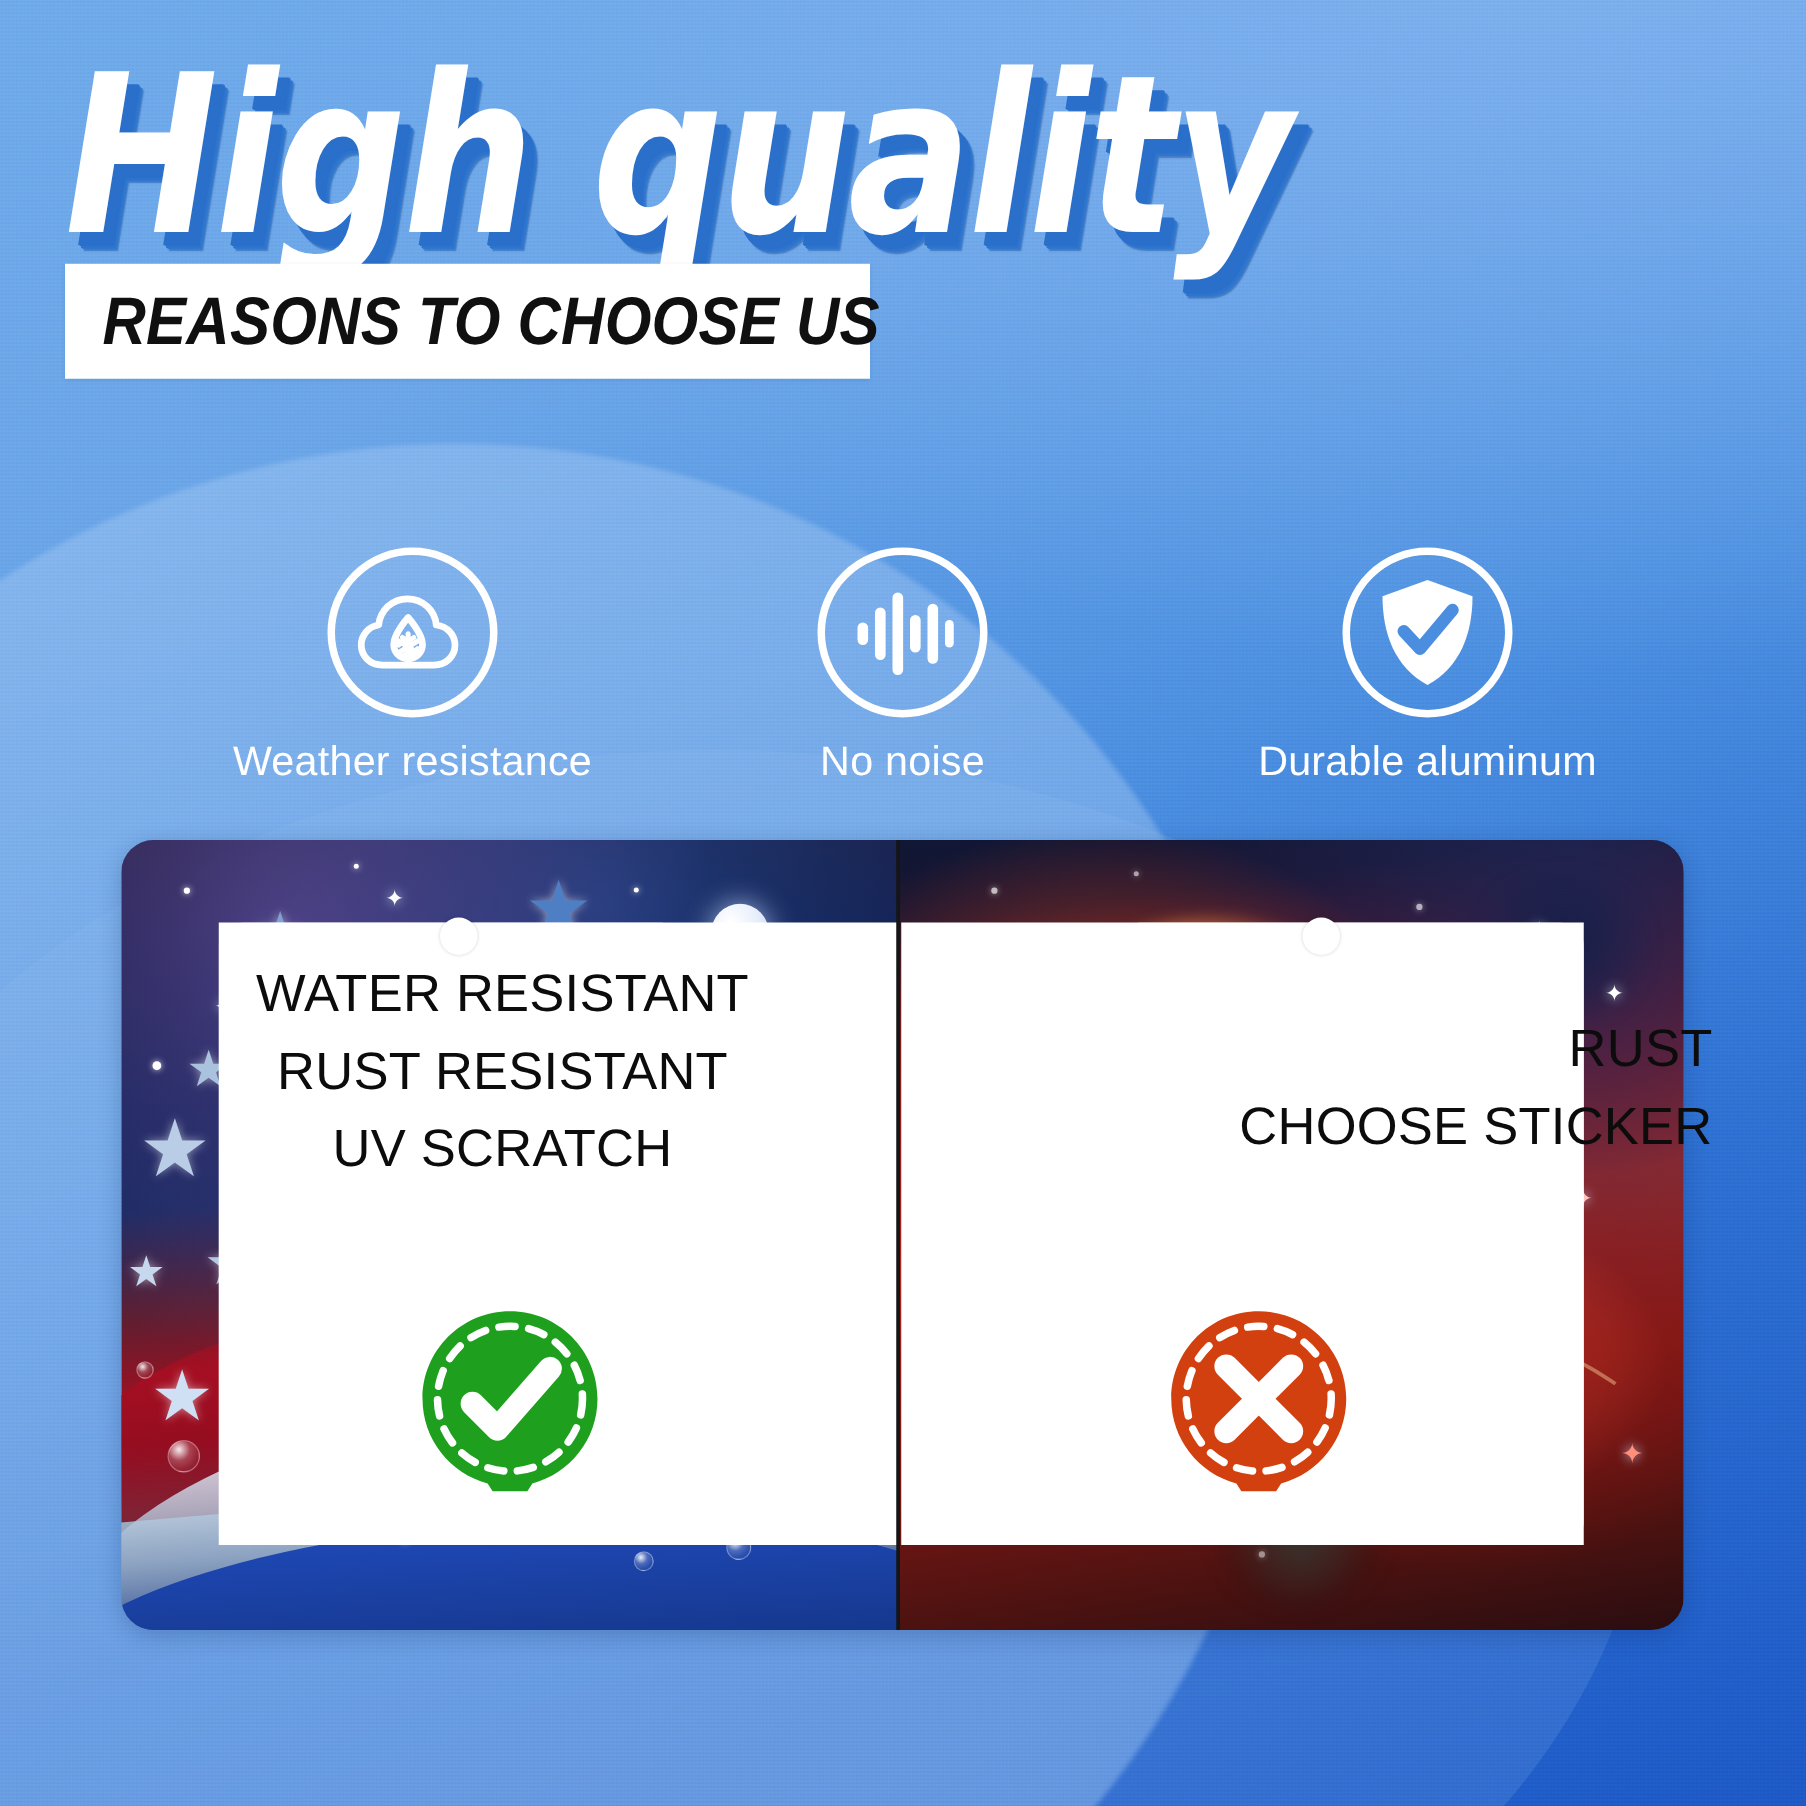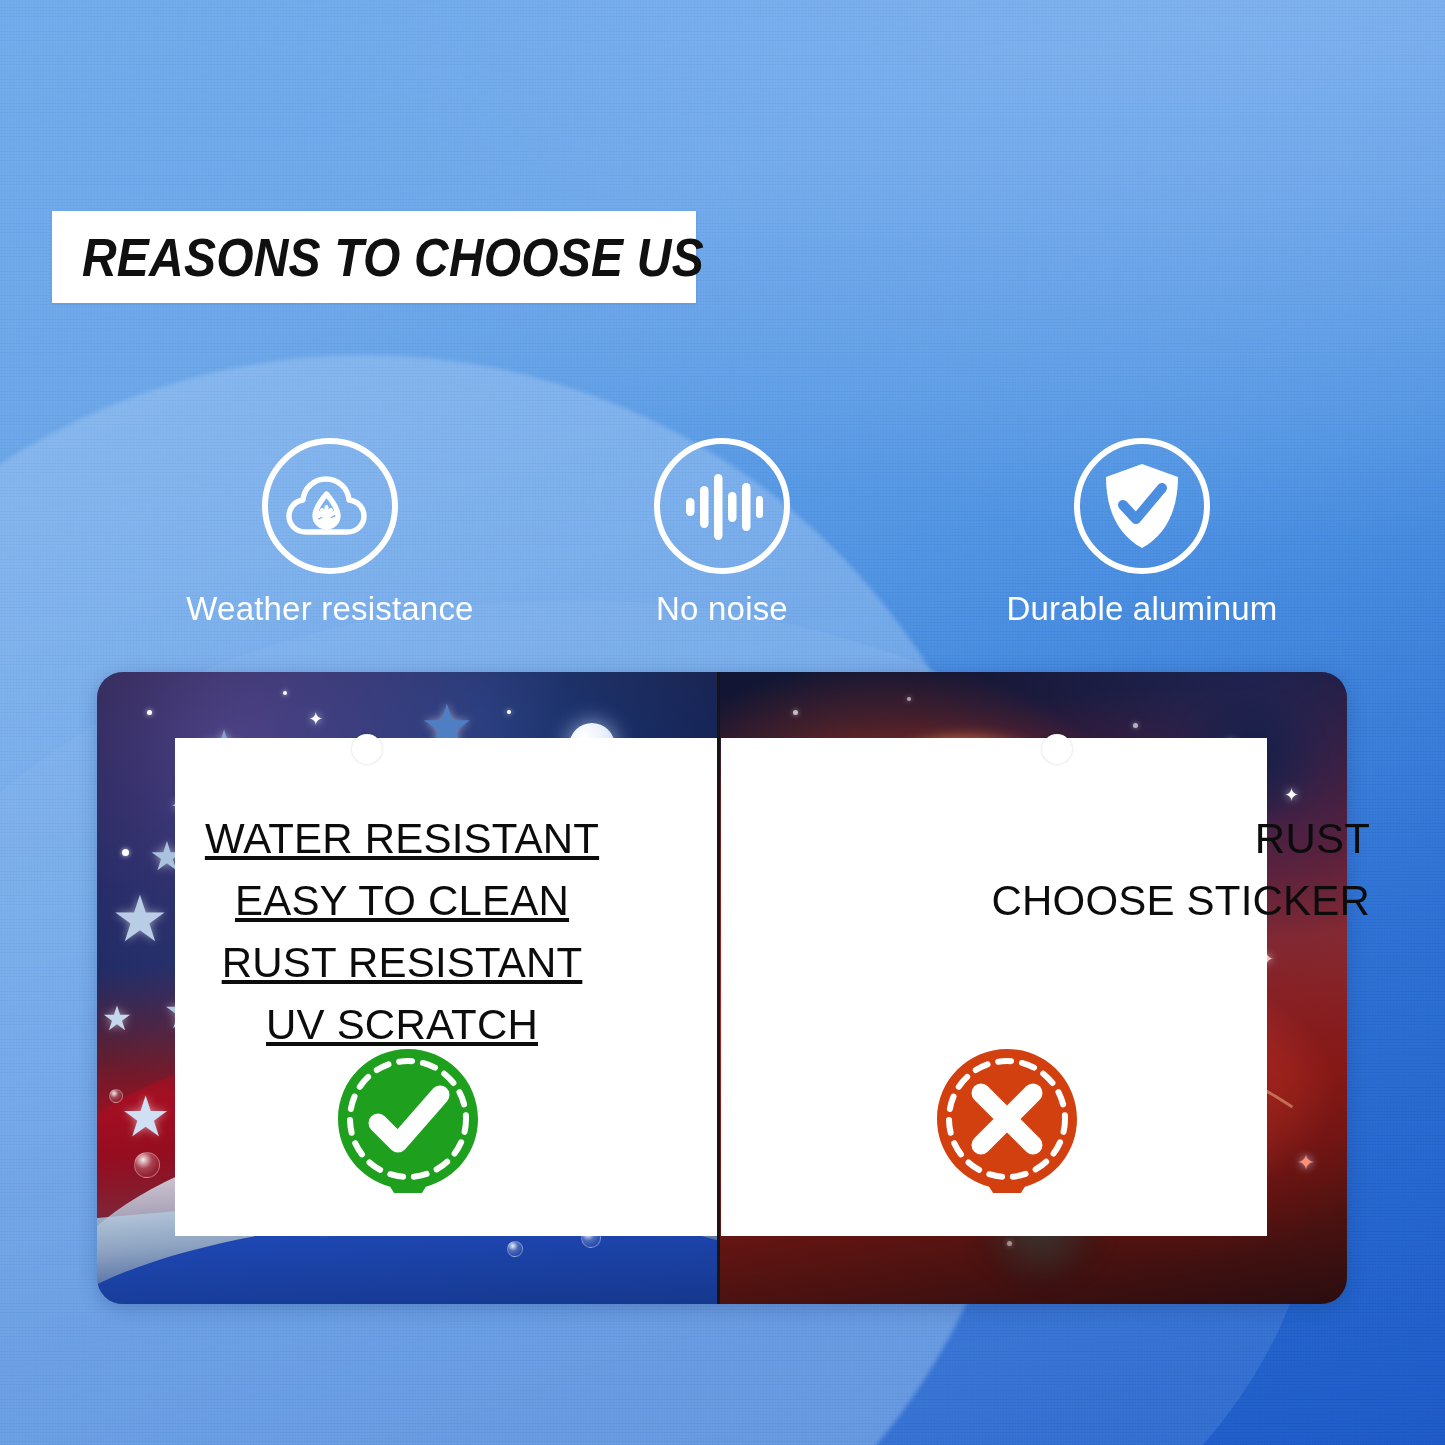--- a/index.html
+++ b/index.html
@@ -292,21 +292,21 @@
   .panel-text {
     position:absolute;
     z-index:8;
     text-align:center;
     color:#0c0c0c;
     font-size:42px;
     line-height:62px;
     letter-spacing:.2px;
     white-space:nowrap;
   }
-  .pt-left  { left:97px;  top:808px; width:610px;text-decoration:underline; }
+  .pt-left  { left:97px;  top:764px; width:610px; }
   .pt-right { left:760px; top:808px; width:610px;text-align:right; }
 
   
   .badge {
     position:absolute;
     z-index:9;
     width:148px; height:148px;
   }
   .badge-check { left:334px; top:1045px; }
   .badge-x     { left:933px; top:1045px; }
@@ -318,20 +318,23 @@
 <body>
 
 <div id="stage">
 
   <div class="bg-base"></div>
   <div class="bg-wash-tr"></div>
   <div class="bg-circle"></div>
   <div class="bg-arc2"></div>
   <div class="bg-noise"></div>
 
+  <div class="headline-wrap">
+    <div class="headline">High quality</div>
+  </div>
 
   <div class="subbanner">
     <div class="subbanner-text">REASONS TO CHOOSE US</div>
   </div>
 
   <div class="features">
 
     <div class="feature f1">
       <div class="ring">
         <span>
@@ -483,21 +486,20 @@
 
     <div style="position:absolute; left:352px; top:736px; z-index:7;"></div>
     <div style="position:absolute; left:255px; top:62px; width:30px; height:30px; border-radius:50%; background:#ffffff; z-index:7; box-shadow:0 0 3px rgba(0,0,0,.18);"></div>
     <div style="position:absolute; left:945px; top:62px; width:30px; height:30px; border-radius:50%; background:#ffffff; z-index:7; box-shadow:0 0 3px rgba(0,0,0,.18);"></div>
 
     <div class="divider"></div>
   </div>
 
   <div class="panel-text pt-left">
     <div>WATER RESISTANT</div>
-    <div>EASY TO CLEAN</div>
     <div>RUST RESISTANT</div>
     <div>UV SCRATCH</div>
   </div>
 
   <div class="panel-text pt-right">
     <div>RUST</div>
     <div>CHOOSE STICKER</div>
   </div>
 
   <div class="badge badge-check">

